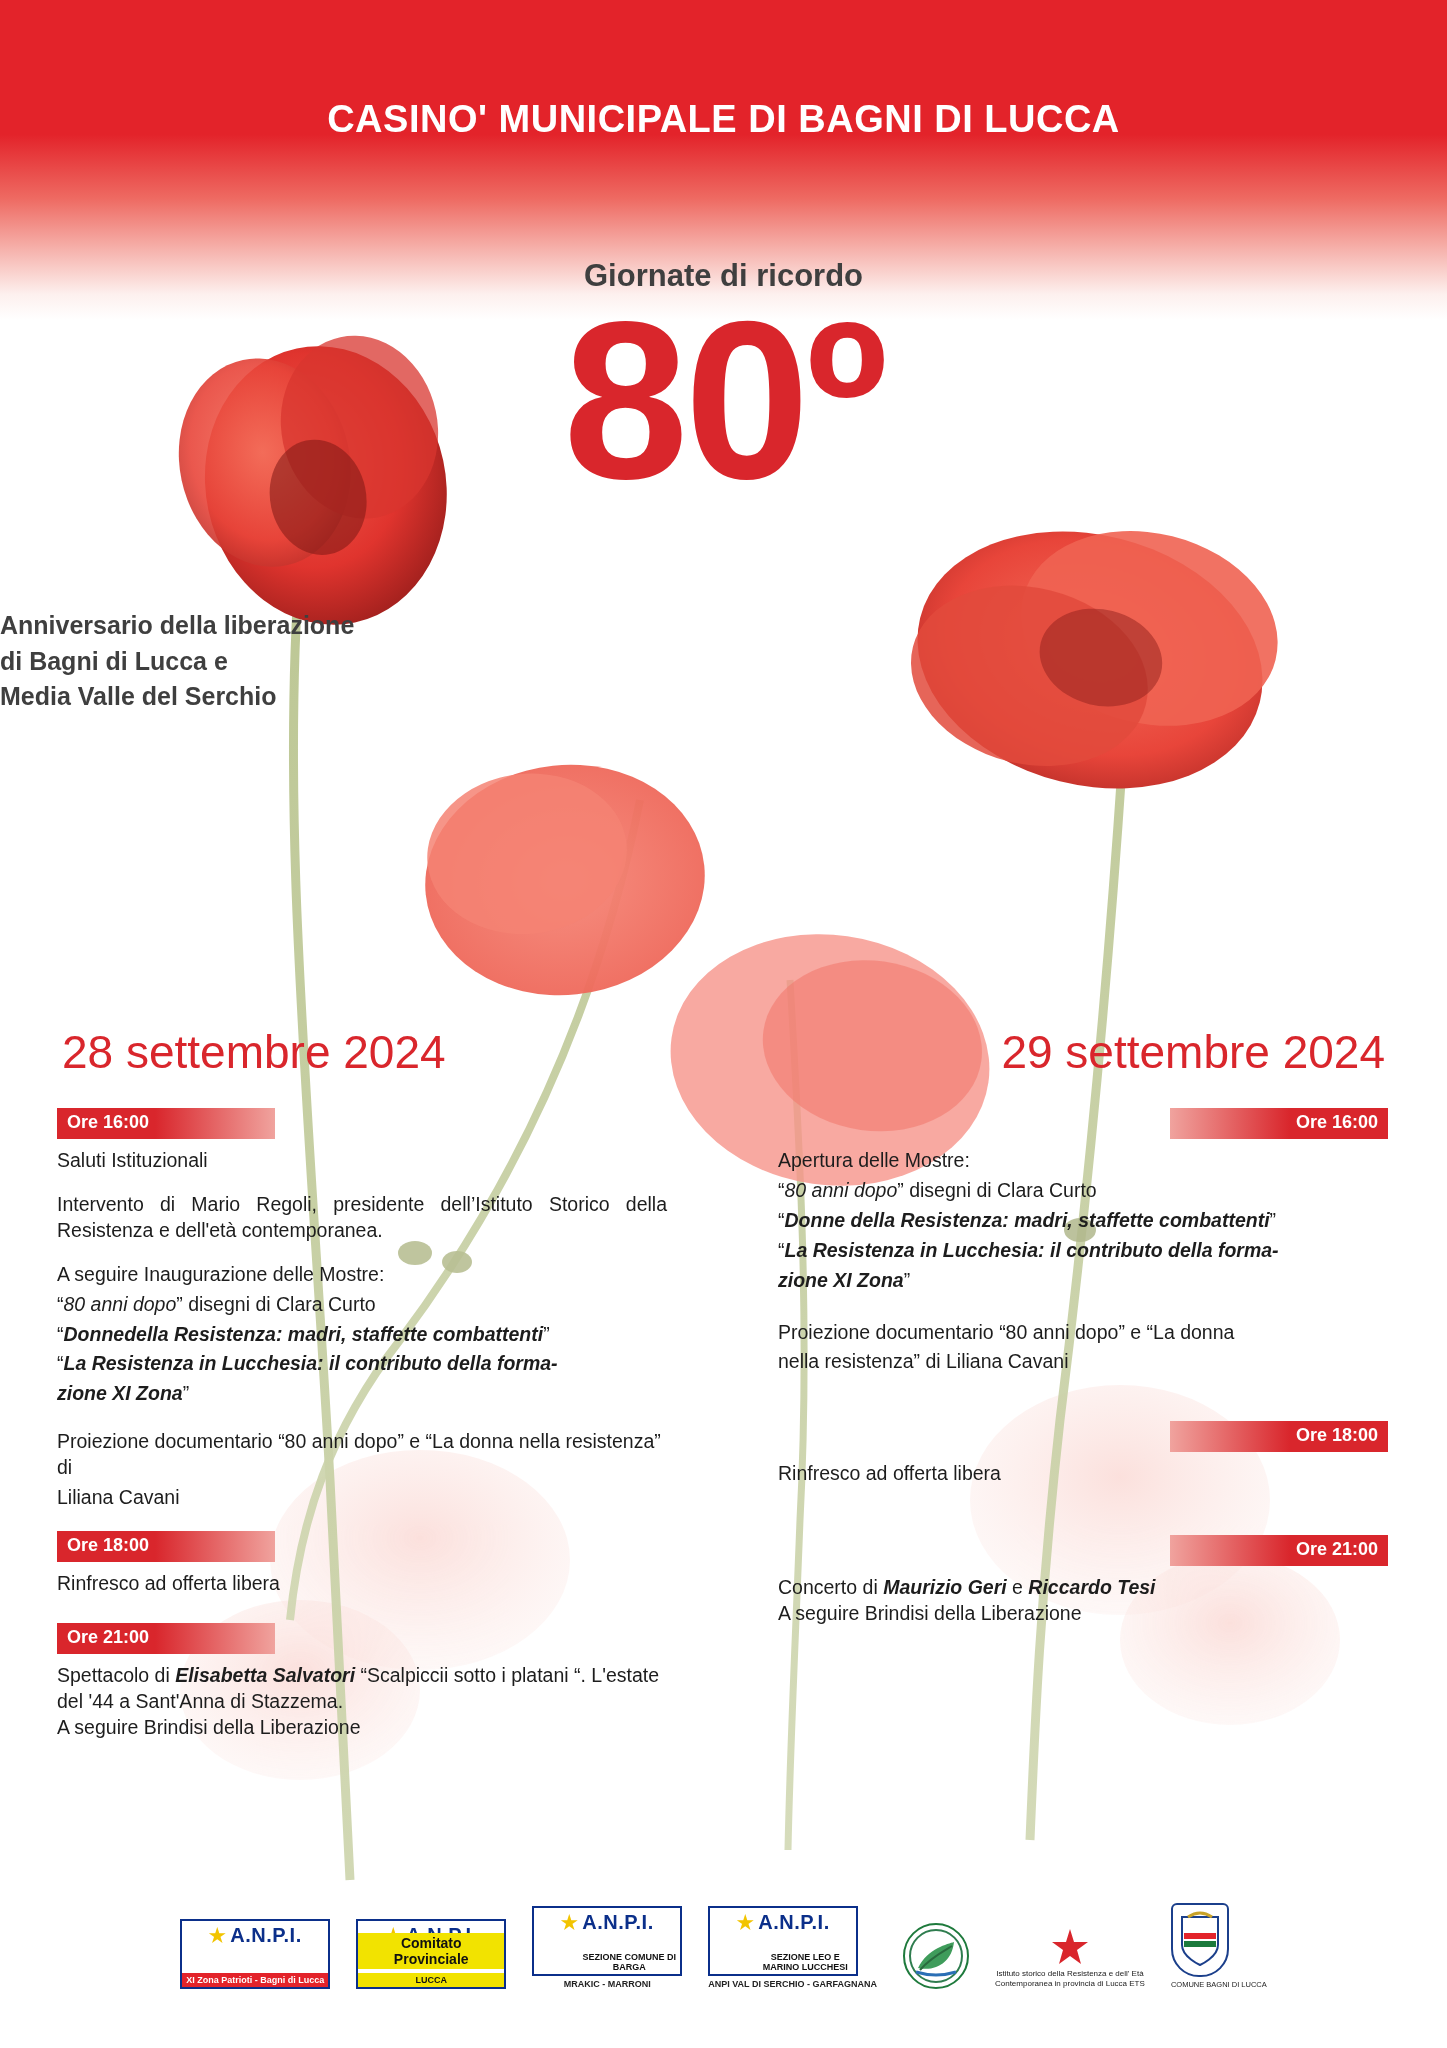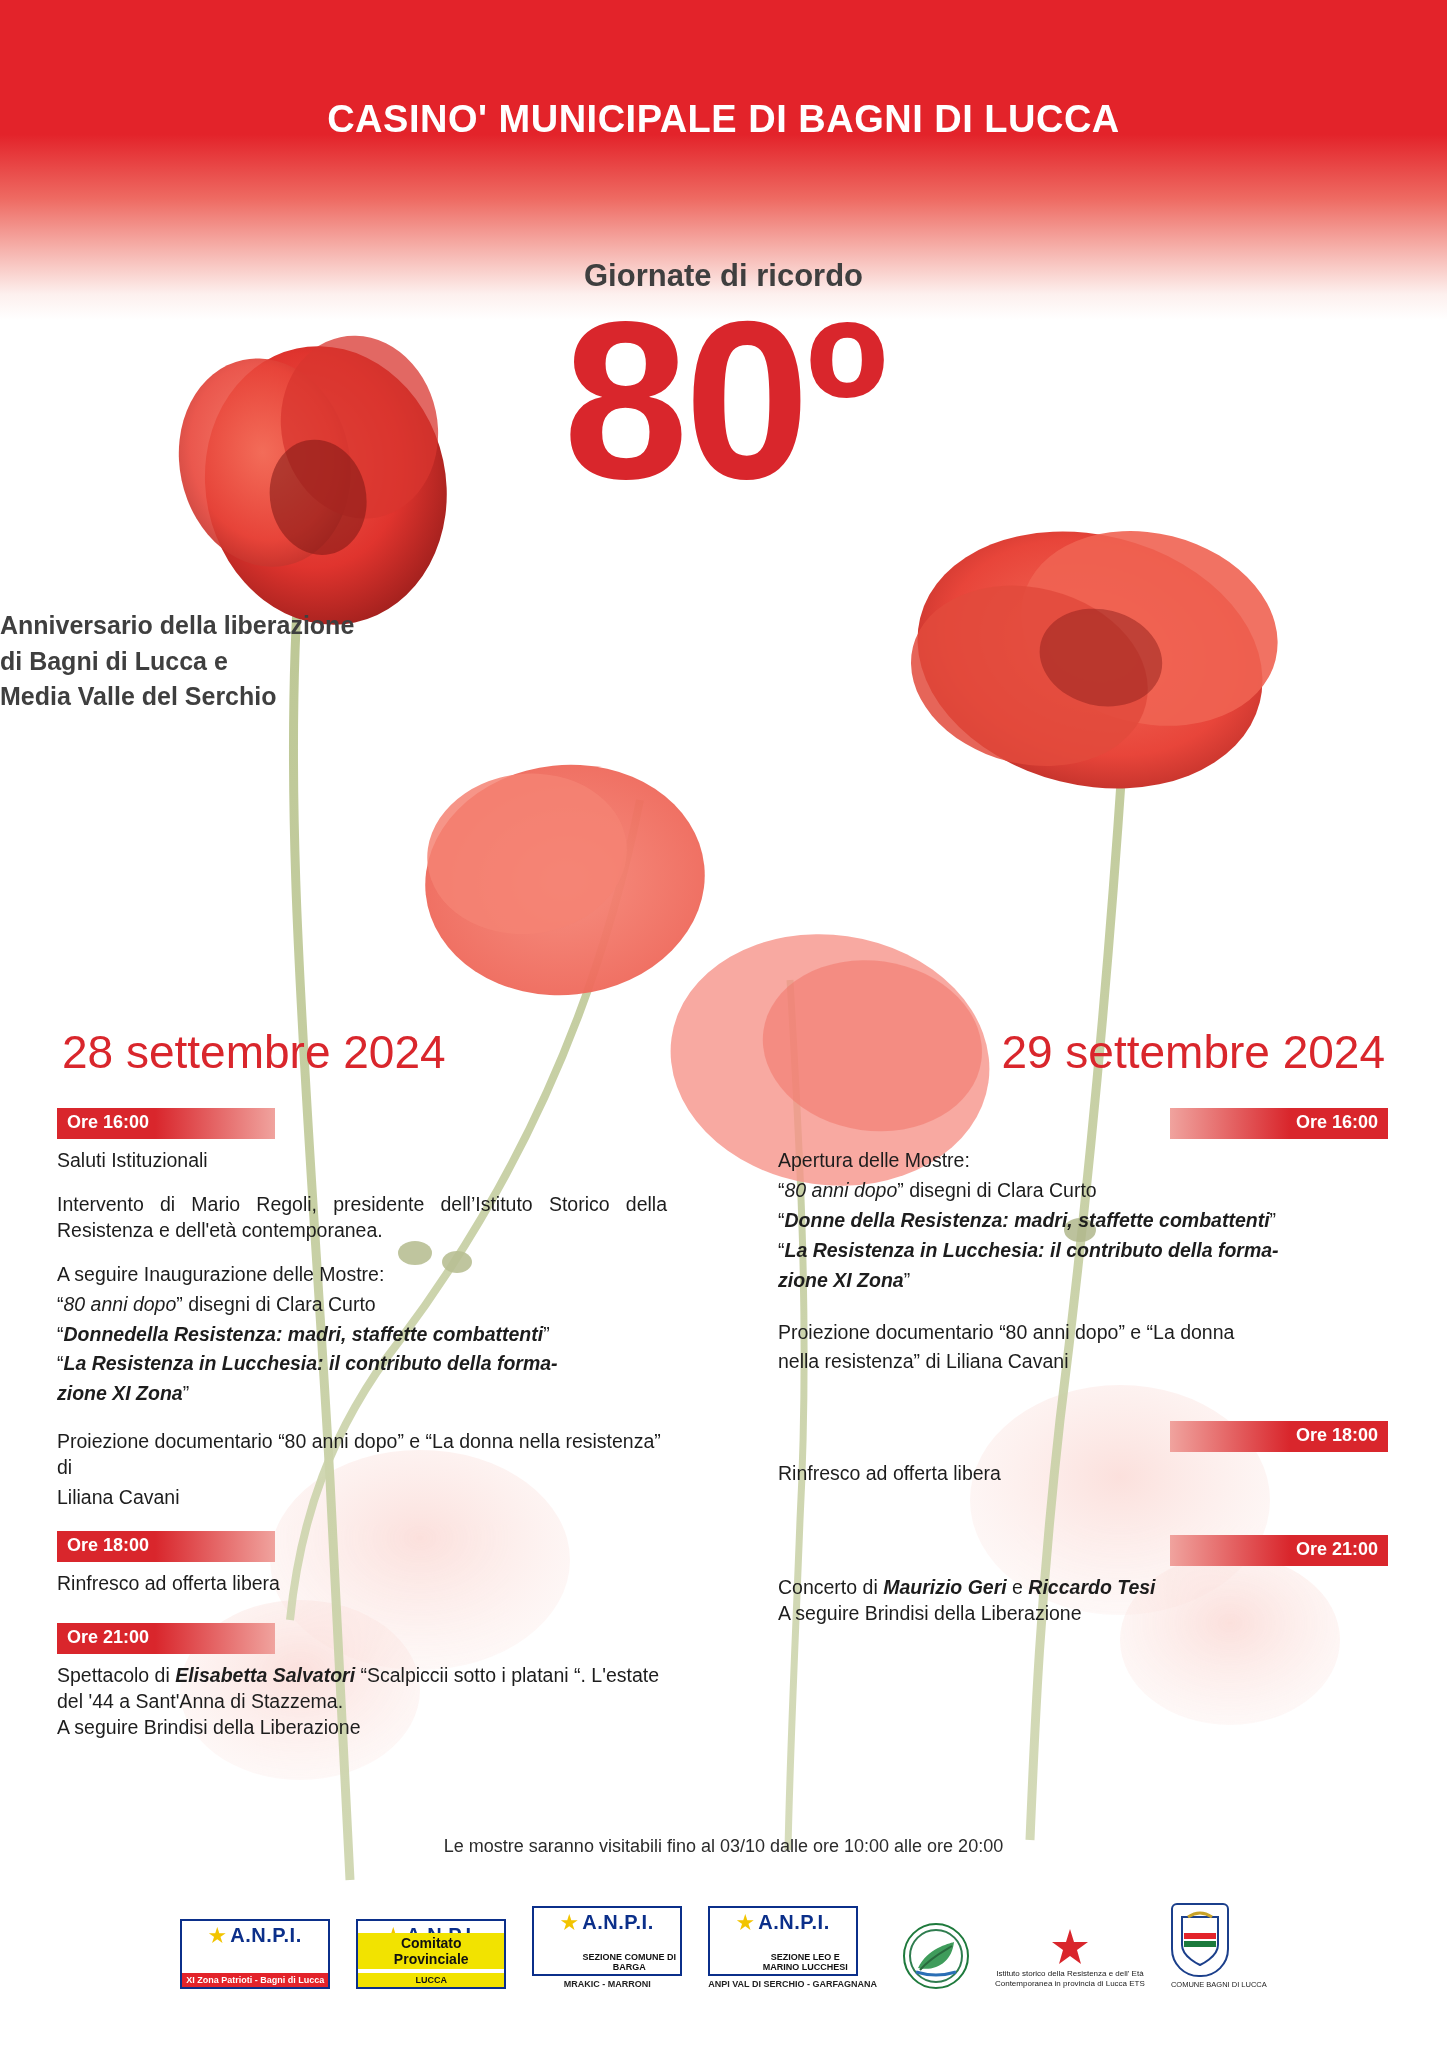--- a/index.html
+++ b/index.html
@@ -364,21 +364,20 @@
     <span class="time-pill right-pill" style="margin-top:46px;">Ore 18:00</span>
     <div>Rinfresco ad offerta libera</div>
 
     <span class="time-pill right-pill" style="margin-top:48px;">Ore 21:00</span>
     <div>
       <span>Concerto di  </span><span class="bi">Maurizio Geri</span><span> e </span><span class="bi">Riccardo Tesi</span>
     </div>
     <div>A seguire Brindisi della Liberazione</div>
   </div>
 
-  <div class="footnote">Le mostre saranno visitabili fino al 03/10 dalle ore 10:00 alle ore 20:00</div>
 
   <div class="logos">
 
     <div class="logo">
       <div class="anpi-box">
         <div class="anpi-main">
             <span class="star">★</span>
             <span>A.N.P.I.</span>
           </div>
         <div class="anpi-strip">XI Zona Patrioti - Bagni di Lucca</div>

